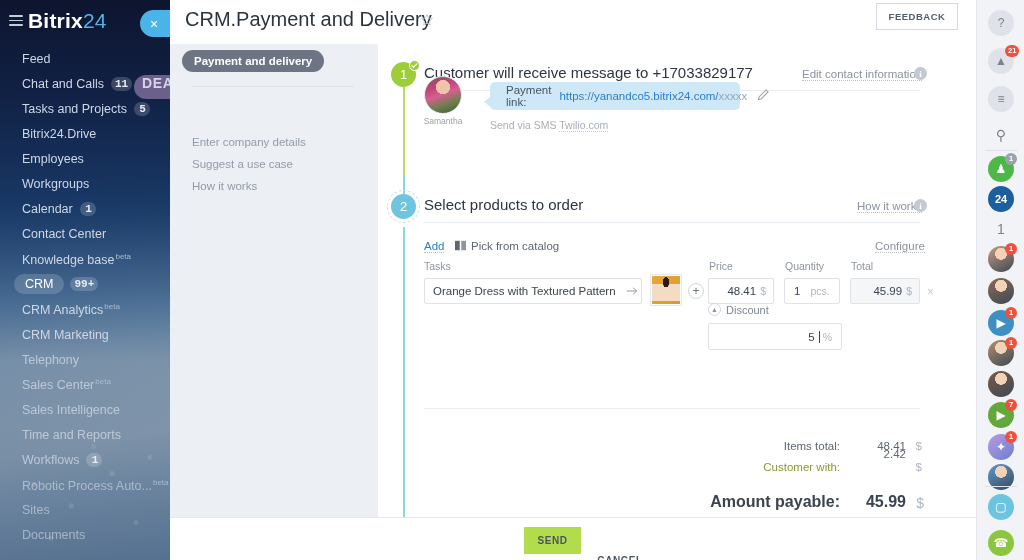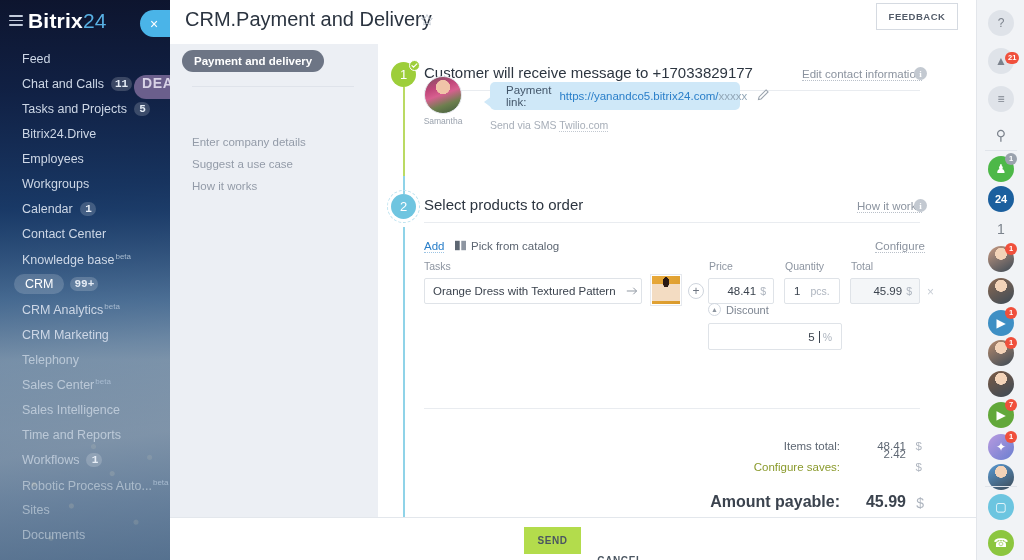--- a/index.html
+++ b/index.html
@@ -468,21 +468,21 @@
           <span class="unit">%</span>
         </div>
 
         <div id="tot-rule"></div>
         <div class="tot-row">
           <div class="tot-lbl" style="left:312px; top:396px; width:150px; color:#5d6672;">Items total:</div>
           <div class="tot-val" style="left:466px; top:396px; width:62px; color:#5d6672;">48.41</div>
           <div class="tot-val" style="left:532px; top:396px; width:12px; color:#aeb5bf;">$</div>
         </div>
         <div class="tot-row">
-          <div class="tot-lbl" style="left:312px; top:417px; width:150px; color:#8a9a2c;">Configure saves:</div>
+          <div class="tot-lbl" style="left:312px; top:417px; width:150px; color:#8a9a2c;">Customer with:</div>
           <div class="tot-val" style="left:466px; top:404px; width:62px; color:#5d6672;">2.42</div>
           <div class="tot-val" style="left:532px; top:417px; width:12px; color:#aeb5bf;">$</div>
         </div>
 
         <div class="tot-lbl" style="left:312px; top:449px; width:150px; font-size:16px; font-weight:700; color:#3b434e;">Amount payable:</div>
         <div class="tot-val" style="left:448px; top:449px; width:80px; font-size:16px; font-weight:700; color:#3b434e;">45.99</div>
         <div class="tot-val" style="left:532px; top:451px; width:14px; font-size:14px; color:#aeb5bf;">$</div>
 
       </div>
     </div>
@@ -497,21 +497,21 @@
     </div>
   </div>
 
   <div id="rail">
       <div class="rail-icon rail-grey" style="top: 10px;">
         <span>?</span>
       </div>
       <div class="rail-icon rail-grey" style="top: 48px;">
         <span>▲</span>
       </div>
-      <div class="rail-badge" style="top: 52px; left: 28px;">21</div>
+      <div class="rail-badge" style="top: 45px; left: 28px;">21</div>
       <div class="rail-icon rail-grey" style="top: 86px;">
         <span>≡</span>
       </div>
       <div class="rail-icon" style="top: 122px; background: transparent; color: rgb(123, 130, 140); font-size: 14px;">
         <span>⚲</span>
       </div>
       <div class="rail-sep" style="top: 150px;"></div>
       <div class="rail-icon" style="top: 156px; background: rgb(77, 184, 72);">
         <span>♟</span>
       </div>

